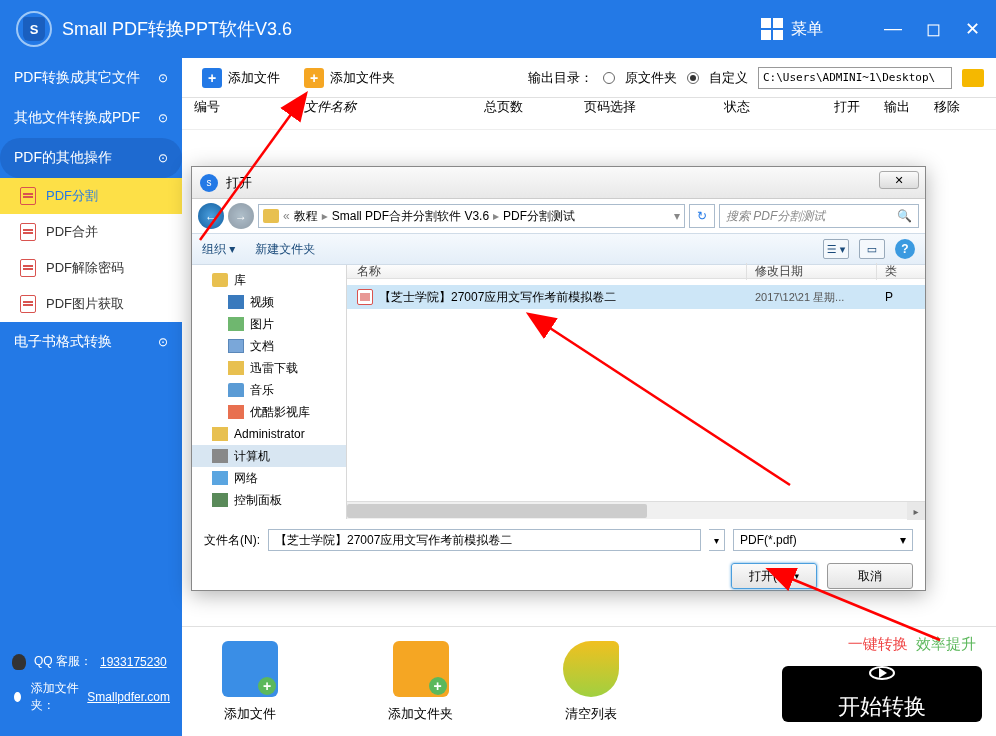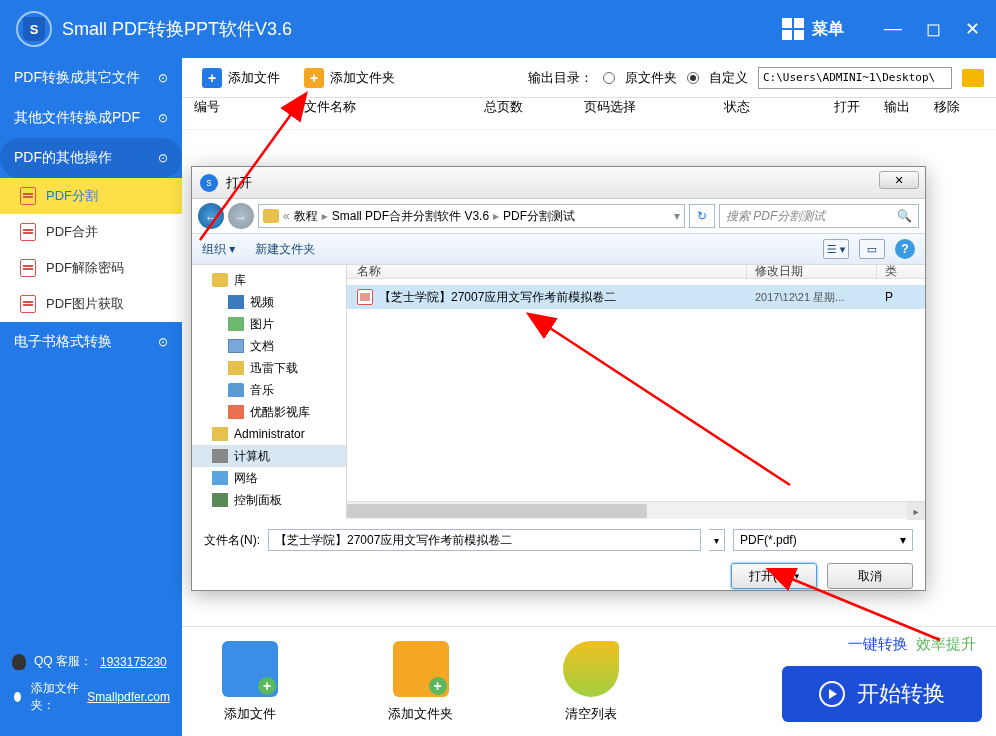--- a/index.html
+++ b/index.html
@@ -2,21 +2,21 @@
 <html><head>
 <meta charset="utf-8">
 <style>
 * { margin: 0; padding: 0; box-sizing: border-box; font-family: "Microsoft YaHei", Arial, sans-serif; }
 body { width: 996px; height: 736px; background: #fff; position: relative; overflow: hidden; }
 
 .titlebar { height: 58px; background: #2379e6; display: flex; align-items: center; padding: 0 16px; color: #fff; }
 .logo-shield { width: 36px; height: 36px; border: 2px solid #9ec8f7; border-radius: 50%; display: flex; align-items: center; justify-content: center; margin-right: 10px; }
 .logo-inner { width: 22px; height: 24px; background: #1a5fbf; border-radius: 3px 3px 6px 6px; display: flex; align-items: center; justify-content: center; color: #fff; font-weight: bold; font-size: 13px; }
 .app-title { font-size: 18px; flex: 1; }
-.menu-btn { display: flex; align-items: center; gap: 8px; margin-right: 40px; cursor: pointer; font-weight: bold; }
+.menu-btn { display: flex; align-items: center; gap: 8px; margin-right: 61px; cursor: pointer; }
 .menu-grid { display: grid; grid-template-columns: 10px 10px; gap: 2px; }
 .menu-grid span { width: 10px; height: 10px; background: #fff; }
 .win-controls { display: flex; gap: 24px; font-size: 18px; }
 .win-controls span { cursor: pointer; }
 
 .main { display: flex; height: 678px; }
 
 .sidebar { width: 196px; background: #2379e6; color: #fff; display: flex; flex-direction: column; }
 .side-cat { height: 40px; display: flex; align-items: center; padding: 0 14px; font-size: 14px; cursor: pointer; justify-content: space-between; }
 .side-cat.active { background: #1e6ad0; border-radius: 20px; }
@@ -38,33 +38,33 @@
 .ico-box { width: 20px; height: 20px; border-radius: 3px; display: flex; align-items: center; justify-content: center; color: #fff; font-weight: bold; font-size: 14px; }
 .ico-blue { background: #2379e6; }
 .ico-orange { background: #f5a623; }
 .out-sect { margin-left: auto; display: flex; align-items: center; gap: 10px; }
 .radio { width: 12px; height: 12px; border: 1px solid #666; border-radius: 50%; display: inline-block; position: relative; }
 .radio.on::after { content: ""; position: absolute; inset: 2px; background: #333; border-radius: 50%; }
 .path-box { width: 194px; height: 22px; border: 1px solid #999; font-size: 11px; padding: 2px 4px; font-family: monospace; }
 .folder-ico { width: 22px; height: 18px; background: #f5b800; border-radius: 2px; cursor: pointer; }
 
 .table-head { height: 32px; display: flex; padding: 0 12px; font-size: 13px; border-bottom: 1px solid #eee; }
-.th1 { width: 110px; } .th2 { width: 180px; } .th3 { width: 100px; } .th4 { width: 140px; } .th5 { width: 110px; } .th6 { width: 50px; } .th7 { width: 50px; } .th8 { width: 50px; }
+.th1 { width: 110px; } .th2 { width: 180px; font-style: italic; } .th3 { width: 100px; } .th4 { width: 140px; } .th5 { width: 110px; } .th6 { width: 50px; } .th7 { width: 50px; } .th8 { width: 50px; }
 
 .bottom-bar { height: 110px; border-top: 1px solid #e0e0e0; display: flex; align-items: center; padding: 0 40px; gap: 110px; position: relative; }
 .big-btn { display: flex; flex-direction: column; align-items: center; gap: 8px; cursor: pointer; font-size: 13px; }
 .big-ico { width: 56px; height: 56px; border-radius: 6px; display: flex; align-items: center; justify-content: center; position: relative; }
 .big-file { background: #3a8ee6; }
 .big-file::after { content: "+"; position: absolute; bottom: 2px; right: 2px; width: 18px; height: 18px; background: #5cb85c; border-radius: 50%; color: #fff; font-weight: bold; display: flex; align-items: center; justify-content: center; font-size: 14px; }
 .big-folder { background: #f5a623; }
 .big-folder::after { content: "+"; position: absolute; bottom: 2px; right: 2px; width: 18px; height: 18px; background: #5cb85c; border-radius: 50%; color: #fff; font-weight: bold; display: flex; align-items: center; justify-content: center; font-size: 14px; }
 .big-clear { background: linear-gradient(#f0c020, #a0d040); border-radius: 50% 10% 50% 50%; }
 .slogan { position: absolute; right: 20px; top: 8px; font-size: 15px; }
-.slogan .s1 { color: #1d4ed8; } .slogan .s2 { color: #5cb85c; margin-top: 38px; }
-.start-btn { position: absolute; right: 14px; bottom: 14px; width: 200px; height: 56px; background: #1d4ed8; border-radius: 6px; color: #fff; font-size: 22px; display: flex; align-items: center; justify-content: center; gap: 12px; cursor: pointer; }
+.slogan .s1 { color: #ef4444; } .slogan .s2 { color: #5cb85c; margin-top: 38px; }
+.start-btn { position: absolute; right: 14px; bottom: 14px; width: 200px; height: 56px; background: #000000; border-radius: 6px; color: #fff; font-size: 22px; display: flex; align-items: center; justify-content: center; gap: 12px; cursor: pointer; flex-direction: column; }
 .play-ico { width: 26px; height: 26px; border: 2px solid #fff; border-radius: 50%; display: flex; align-items: center; justify-content: center; }
 .play-ico::after { content: ""; border-left: 8px solid #fff; border-top: 5px solid transparent; border-bottom: 5px solid transparent; margin-left: 2px; }
 
 
 .dialog { position: absolute; left: 191px; top: 166px; width: 735px; height: 425px; background: #fff; border: 1px solid #888; box-shadow: 0 4px 20px rgba(0,0,0,0.3); }
 .dlg-title { height: 32px; background: linear-gradient(#fafafa, #e8e8e8); border-bottom: 1px solid #ccc; display: flex; align-items: center; padding: 0 8px; font-size: 13px; position: relative; }
 .dlg-ico { width: 18px; height: 18px; background: #2379e6; border-radius: 50%; margin-right: 8px; display: flex; align-items: center; justify-content: center; color: #fff; font-size: 10px; }
 .dlg-close { position: absolute; right: 6px; top: 4px; width: 40px; height: 18px; border: 1px solid #aaa; border-radius: 3px; background: linear-gradient(#fafafa,#ddd); font-size: 11px; text-align: center; line-height: 16px; cursor: pointer; }
 .dlg-nav { height: 34px; display: flex; align-items: center; padding: 0 6px; gap: 4px; font-size: 12px; }
 .nav-arrow { width: 26px; height: 26px; border-radius: 50%; background: radial-gradient(#4a9edd,#1560a0); color: #fff; display: flex; align-items: center; justify-content: center; cursor: pointer; }

